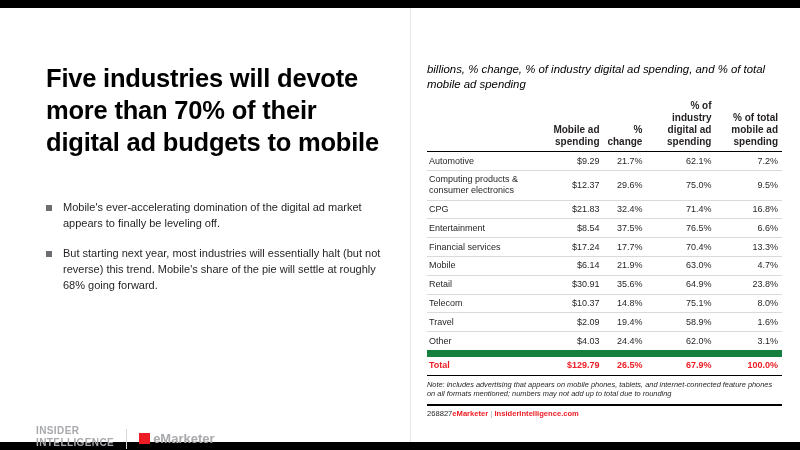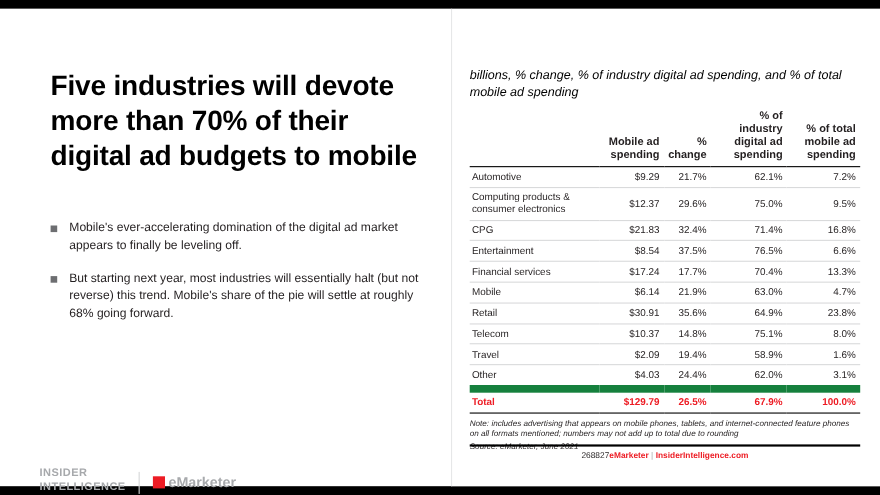--- a/index.html
+++ b/index.html
@@ -181,21 +181,21 @@
     color: #231f20;
     line-height: 1.3;
     margin-top: 2px;
   }
   .chart-footer {
     position: absolute;
     left: 16px;
     top: 396px;
     width: 355px;
     display: flex;
-    justify-content: center;
+    justify-content: flex-start;
     align-items: center;
     border-top: 2px solid #000000;
     padding-top: 3px;
   }
   .chart-id {
     font-size: 7.6px;
     color: #231f20;
   }
   .brandline {
     font-size: 7.6px;
@@ -332,21 +332,20 @@
             <td class="first">Total</td>
             <td>$129.79</td>
             <td>26.5%</td>
             <td>67.9%</td>
             <td>100.0%</td>
           </tr>
         </tbody>
       </table>
 
       <div class="note">Note: includes advertising that appears on mobile phones, tablets, and internet-connected feature phones on all formats mentioned; numbers may not add up to total due to rounding</div>
-      <div class="source">Source: eMarketer, June 2021</div>
     </div>
 
     <div class="chart-footer">
       <div class="chart-id">268827</div>
       <div class="brandline">
         <span>eMarketer</span>
         <span class="sep">|</span>
         <span>InsiderIntelligence.com</span>
       </div>
     </div>

